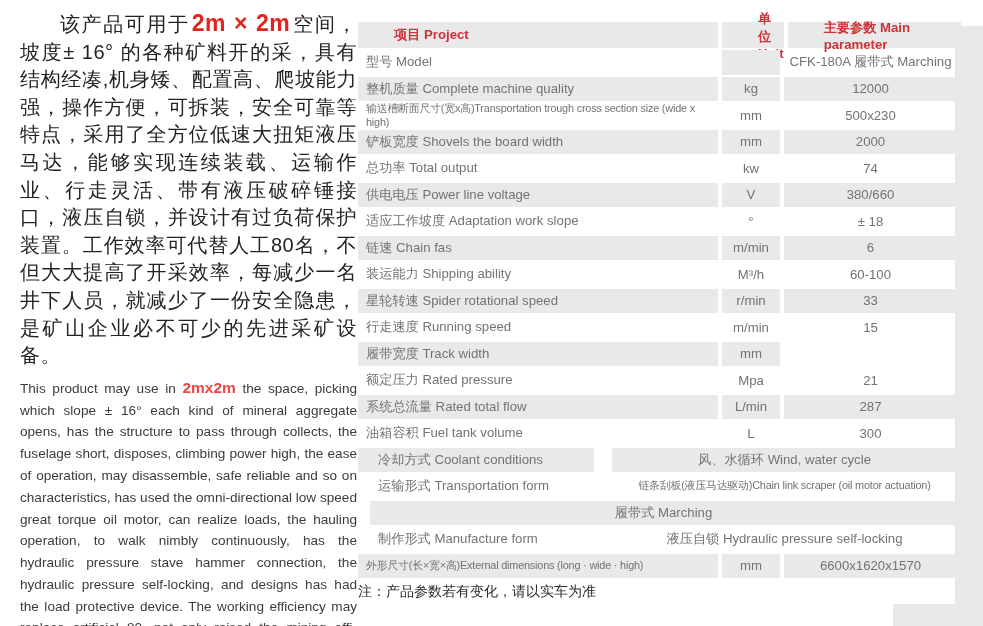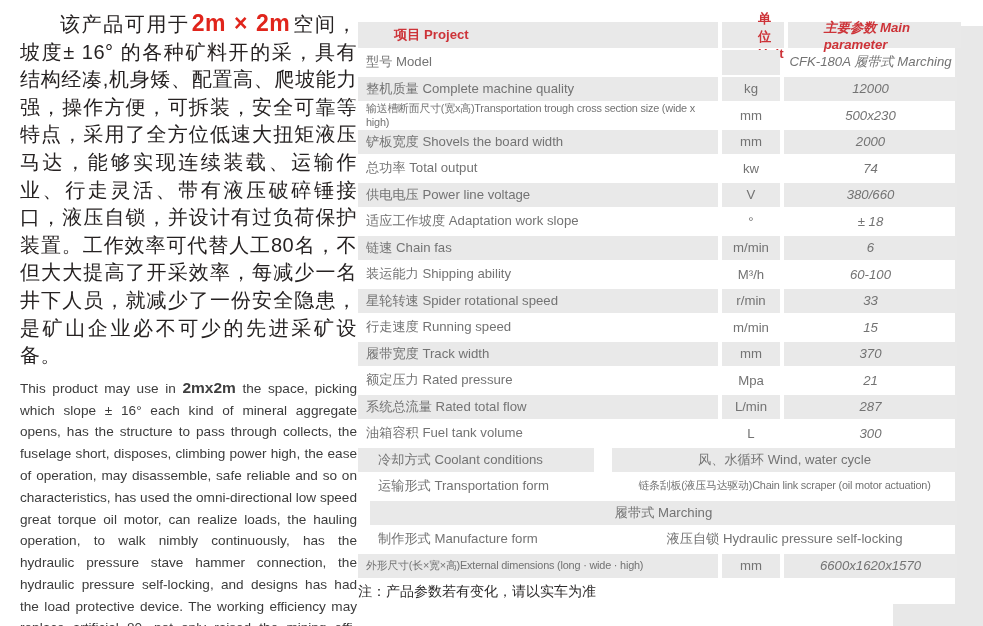--- a/index.html
+++ b/index.html
@@ -4,34 +4,34 @@
 <style>
   html,body{margin:0;padding:0;background:#ffffff;}
   body{font-family:"Liberation Sans","DejaVu Sans",sans-serif;}
   .page{position:relative;width:983px;height:626px;background:#ffffff;overflow:hidden;}
 
   
   .left-col{position:absolute;left:20px;top:10px;width:337px;}
   .cn-para{margin:0;font-size:20px;line-height:27.6px;color:#262222;text-align:justify;text-indent:2em;letter-spacing:0.5px;}
   .cn-highlight{color:#e0251c;font-weight:bold;font-size:23px;padding:0 2px;}
   .en-para{margin:7px 0 0 0;font-size:13.6px;line-height:21.8px;color:#3c3c3c;text-align:justify;}
-  .en-highlight{color:#404040;font-weight:bold;font-size:15.5px;}
+  .en-highlight{color:#ef4444;font-weight:bold;font-size:15.5px;}
 
   
   .edge-strip{position:absolute;left:955px;top:26px;width:28px;height:600px;background:#e8e8e8;}
   .corner-block{position:absolute;left:893px;top:604px;width:90px;height:22px;background:#e8e8e8;}
 
   
   .spec-table{position:absolute;left:358px;top:22px;width:599px;}
   .t-row{display:flex;height:24.5px;margin-bottom:2px;align-items:center;}
   .t-header{height:26px;}
   .cell{display:flex;align-items:center;height:100%;box-sizing:border-box;font-size:13.2px;color:#737373;background:transparent;}
   .c-label{flex:0 0 360px;padding-left:8px;margin-right:4px;}
   .c-unit{flex:0 0 58px;justify-content:center;margin-right:4px;}
-  .c-param{flex:0 0 173px;justify-content:center;font-style:italic;}
+  .c-param{flex:0 0 173px;justify-content:center;}
   .c-mlabel{flex:0 0 236px;padding-left:20px;margin-right:6px;}
   .c-mvalue{flex:1;justify-content:center;margin-left:12px;}
   .grey .cell{background:#e9e9e9;}
   .unit-empty{background:#e9e9e9;}
   .t-header .cell{color:#cd3338;font-weight:bold;padding-left:36px;}
   .tight{font-size:10.9px;letter-spacing:-0.2px;}
   .note-line{position:absolute;left:358px;top:583px;width:597px;text-align:left;font-size:14px;color:#2c2a2a;}
 </style>
 </head>
 <body>
@@ -104,21 +104,20 @@
           <div class="cell c-param">33</div>
         </div>
         <div class="t-row">
           <div class="cell c-label">行走速度 Running speed</div>
           <div class="cell c-unit">m/min</div>
           <div class="cell c-param">15</div>
         </div>
         <div class="t-row grey">
           <div class="cell c-label">履带宽度 Track width</div>
           <div class="cell c-unit">mm</div>
-          <div class="cell c-param">370</div>
         </div>
         <div class="t-row">
           <div class="cell c-label">额定压力 Rated pressure</div>
           <div class="cell c-unit">Mpa</div>
           <div class="cell c-param">21</div>
         </div>
         <div class="t-row grey">
           <div class="cell c-label">系统总流量 Rated total flow</div>
           <div class="cell c-unit">L/min</div>
           <div class="cell c-param">287</div>

